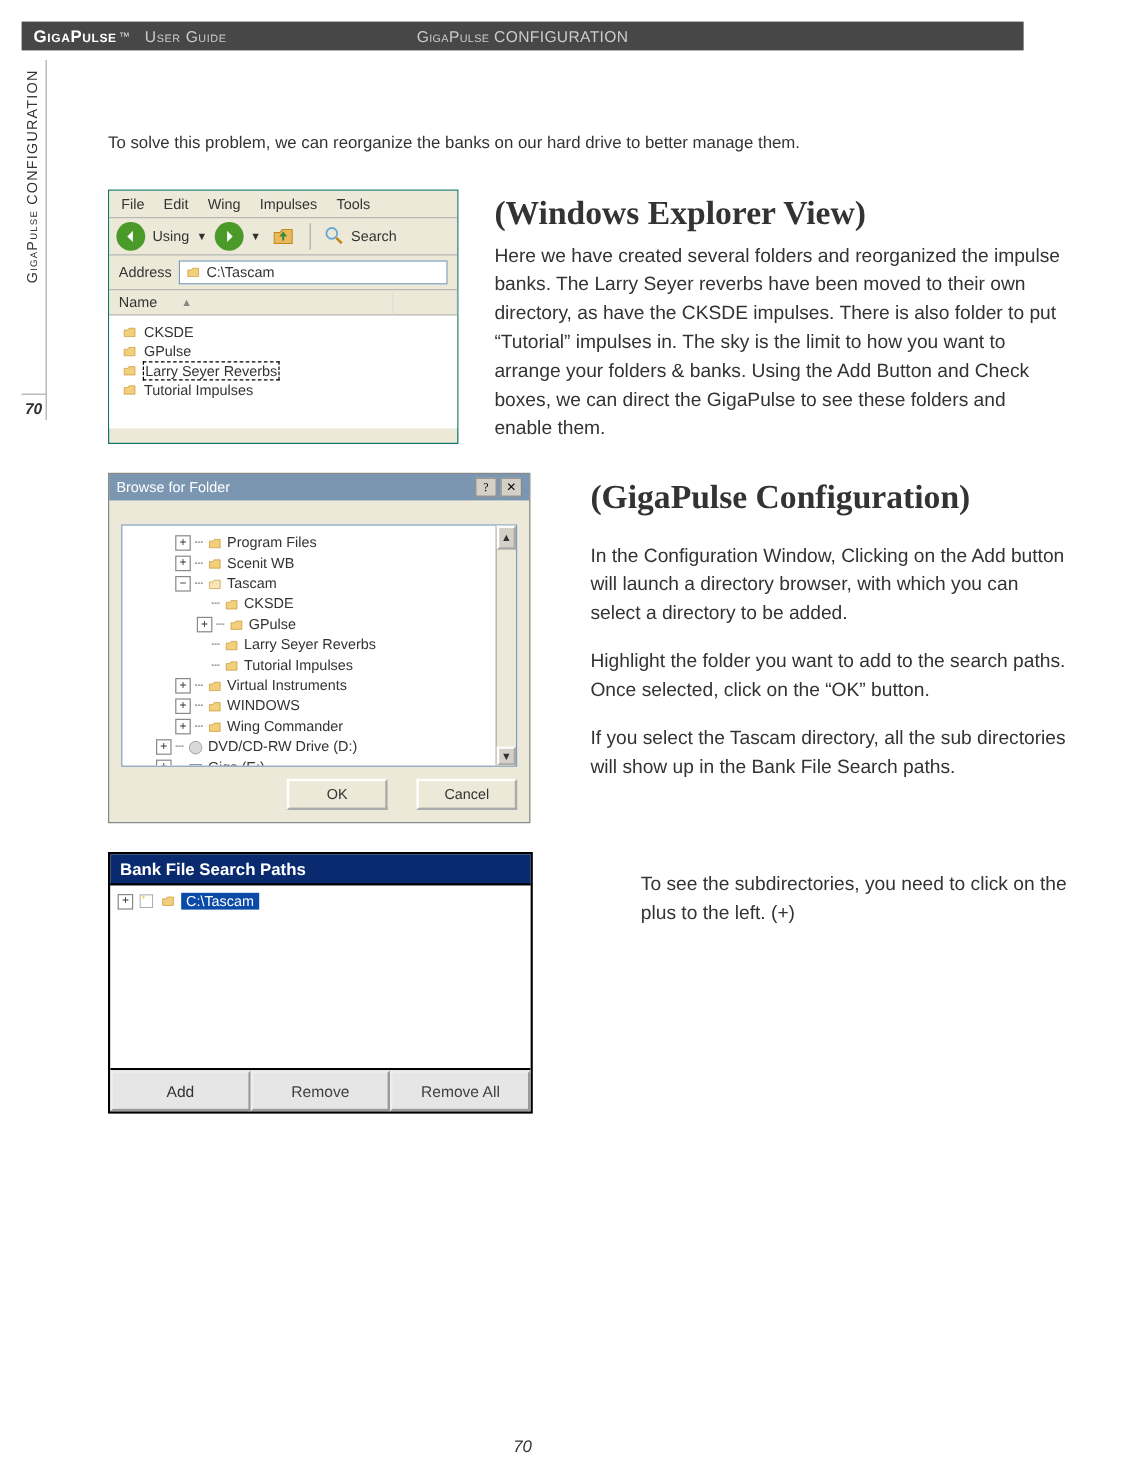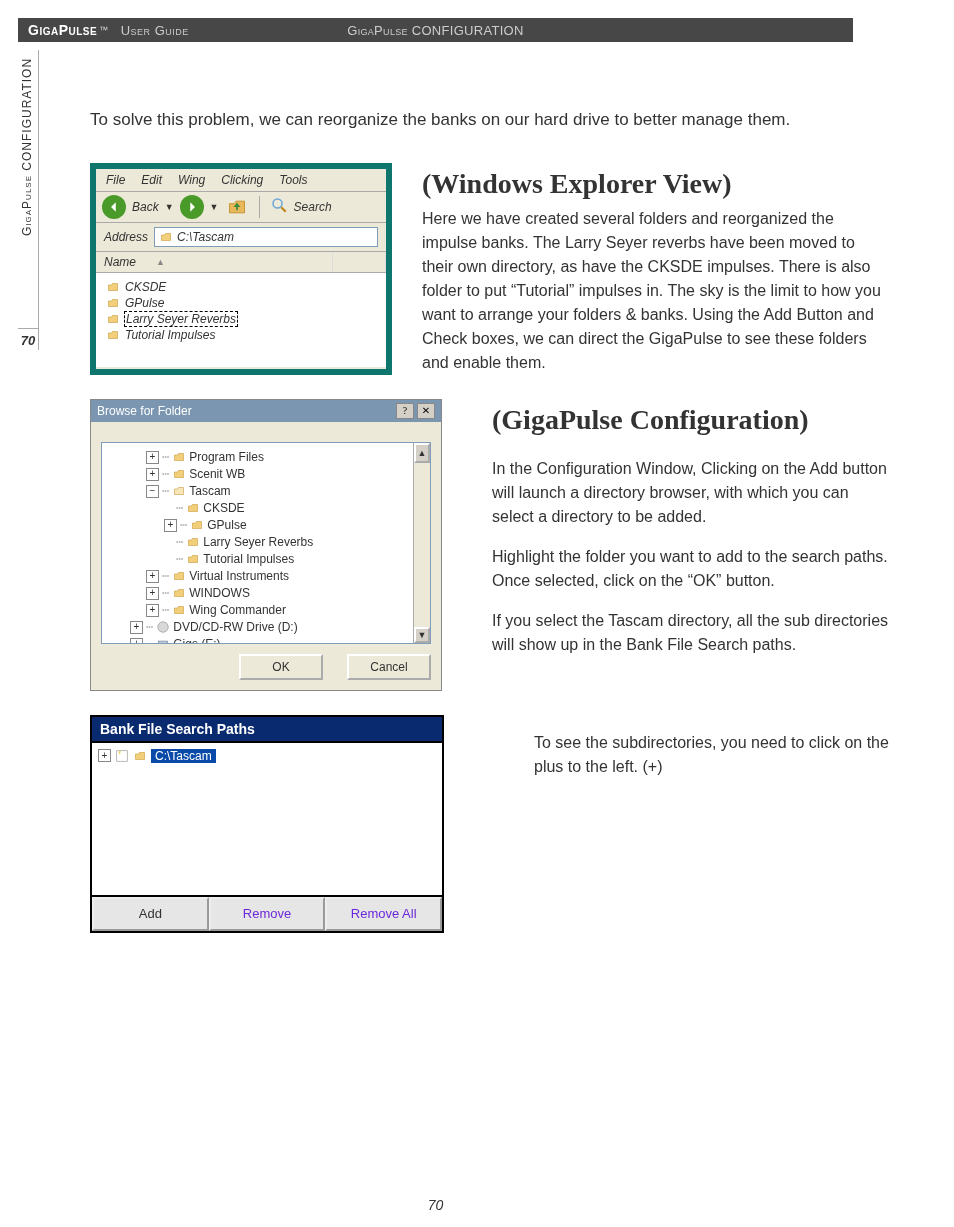--- a/index.html
+++ b/index.html
@@ -37,28 +37,28 @@
   }
   .page-num-side {
     position:absolute; bottom:2px; left:0; width:100%; text-align:center;
     font-style: italic; font-weight:bold; font-size:13px;
     border-top:1px solid #aaa; padding-top:4px;
   }
   .content {
     position: absolute; top: 108px; left: 90px; width: 800px;
   }
   .intro {
-    font-size: 17px; line-height:1.45; margin-bottom:30px;
+    font-size: 14px; line-height:1.45; margin-bottom:30px;
   }
   .row { display:flex; gap:30px; margin-bottom:24px; }
   .col-right { flex:1; font-size:16px; line-height:1.5; }
   .h2 { font-family: "Times New Roman", serif; font-weight:bold; font-size:28px; margin-bottom:2px;}
   .panel {
-    border:6px solid #0f766e; background:#ece9d8;
-    font-family: Tahoma, sans-serif; font-size:12px;font-style:italic;
+    border:1px solid #0f766e; background:#ece9d8;
+    font-family: Tahoma, sans-serif; font-size:12px;
   }
   
   .explorer { width:290px; }
   .menubar { display:flex; gap:16px; padding:4px 10px; background:#ece9d8; border-bottom:1px solid #aaa;}
   .toolbar { display:flex; align-items:center; gap:6px; padding:3px 6px; border-bottom:1px solid #aaa; background:#ece9d8;}
   .btn-circle { width:24px;height:24px;border-radius:50%;display:inline-flex;align-items:center;justify-content:center;color:#fff;font-size:15px;}
   .green{background:#4a9a2a;}
   .folder-up{ width:24px;height:24px;display:inline-flex;align-items:center;justify-content:center;}
   .divider{width:1px;height:22px;background:#aaa;margin:0 4px;}
   .addr-row{display:flex;align-items:center;gap:6px;padding:4px 8px;border-bottom:1px solid #aaa;background:#ece9d8;}
@@ -84,21 +84,21 @@
   .dlg-btns{display:flex;justify-content:flex-end;gap:24px;margin-top:10px;}
   .dlg-btn{width:80px;height:22px;border:2px outset #fff;background:#ece9d8;font-size:12px;display:flex;align-items:center;justify-content:center;}
   
   .bank{width:350px;border:2px solid #000;}
   .bank-title{background:#0a2a70;color:#fff;font-weight:bold;padding:4px 8px;font-size:14px;border-bottom:2px solid #000;}
   .bank-list{background:#fff;height:140px;padding:6px;font-size:12px;border-bottom:2px solid #000;}
   .bank-item{display:flex;align-items:center;gap:4px;}
   .bank-path {background:#0a4aa8;color:#fff;padding:0 4px;}
   .bank-btns{display:flex;}
   .bank-btn{flex:1;height:30px;border:2px outset #eee;background:#e6e6e6;font-size:13px;display:flex;align-items:center;justify-content:center;}
-  .bank-btn.disabled{color:#6d28d9;}
+  .bank-btn.disabled{color:#404040;}
   
   .icn-folder{width:14px;height:12px;}
   .footer{position:absolute;bottom:14px;left:50%;transform:translateX(-50%);font-style:italic;font-size:14px;}
 </style>
 </head>
 <body>
 <div class="page">
 
   <div class="header-bar">
     <span class="header-left">GigaPulse</span>
@@ -114,30 +114,30 @@
 
   <div class="content">
     <div class="intro">To solve this problem, we can reorganize the banks on our hard drive to better manage them.</div>
 
     <div class="row">
       <div class="panel explorer">
         <div class="menubar">
           <span>File</span>
           <span>Edit</span>
           <span>Wing</span>
-          <span>Clicking</span>
+          <span>Impulses</span>
           <span>Tools</span>
         </div>
         <div class="toolbar">
           <span class="btn-circle green">
             <svg viewBox="0 0 24 24" width="14" height="14" fill="#fff">
                 <path d="M15 4l-8 8 8 8V4z"></path>
               </svg>
           </span>
-          <span>Back</span>
+          <span>Using</span>
           <span style="font-size:9px">▼</span>
           <span class="btn-circle green">
             <svg viewBox="0 0 24 24" width="14" height="14" fill="#fff">
                 <path d="M9 4l8 8-8 8V4z"></path>
               </svg>
           </span>
           <span style="font-size:9px">▼</span>
           <span class="folder-up">
             <svg viewBox="0 0 24 24" width="20" height="20">
                 <path fill="#e8b85b" stroke="#c08a20" d="M3 8h6l2-3h10v14H3z"></path>

